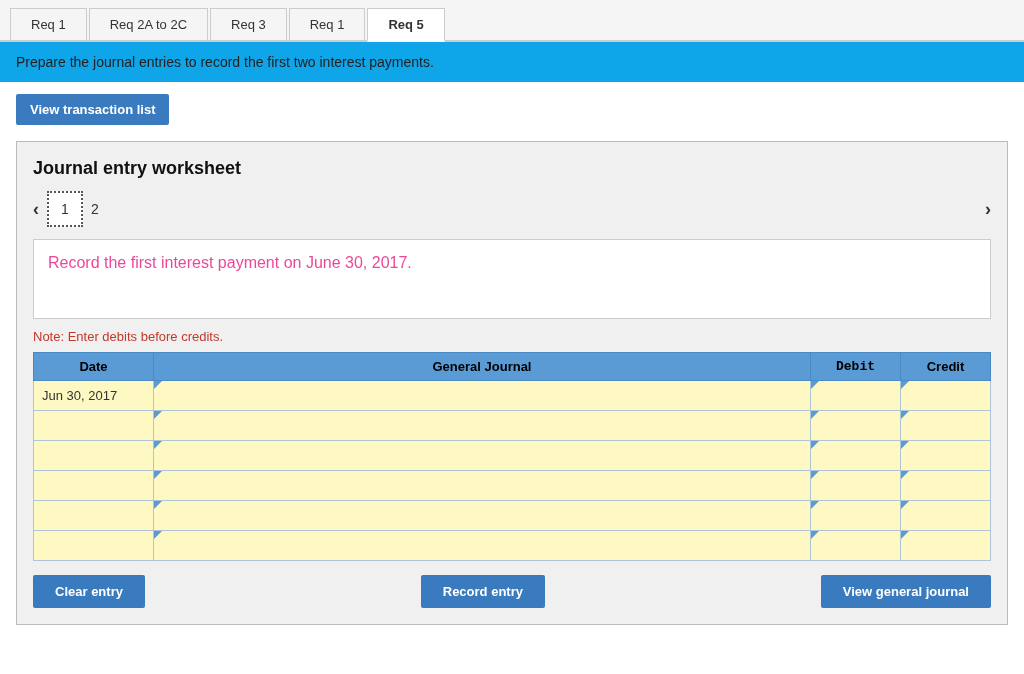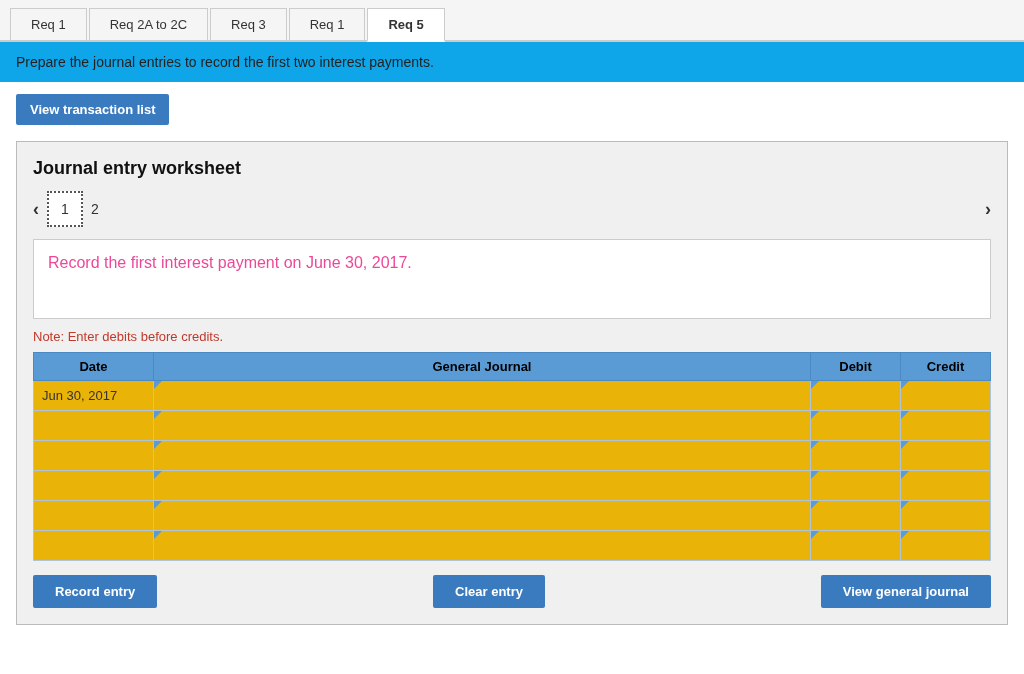--- a/index.html
+++ b/index.html
@@ -145,30 +145,31 @@
     .journal-table thead tr th.th-date {
       width: 120px;
       text-align: center;
     }
     .journal-table thead tr th.th-gj {
       text-align: center;
     }
     .journal-table thead tr th.th-debit {
       width: 90px;
       text-align: center;
+      font-family: Liberation Mono, monospace;
     }
     .journal-table thead tr th.th-credit {
       width: 90px;
       text-align: center;
     }
     .journal-table tbody tr td {
       border: 1px solid #b0c4d8;
       padding: 5px 8px;
       height: 30px;
-      background: #eab308;
+      background: #fef9c3;
     }
     .journal-table tbody tr td.td-date {
       text-align: left;
       font-size: 13px;
       width: 120px;
     }
     .journal-table tbody tr td.td-gj {
       position: relative;
     }
     .journal-table tbody tr td.td-debit {
@@ -331,20 +332,20 @@
             <span class="tri"></span>
           </td>
         <td class="td-credit">
             <span class="tri"></span>
           </td>
       </tr>
     </tbody>
   </table>
 
   <div class="action-row">
+    <button class="btn-action">Clear entry</button>
     <button class="btn-action">Record entry</button>
-    <button class="btn-action">Clear entry</button>
     <button class="btn-action">View general journal</button>
   </div>
 </div>
 
 
 
 
 </body></html>

